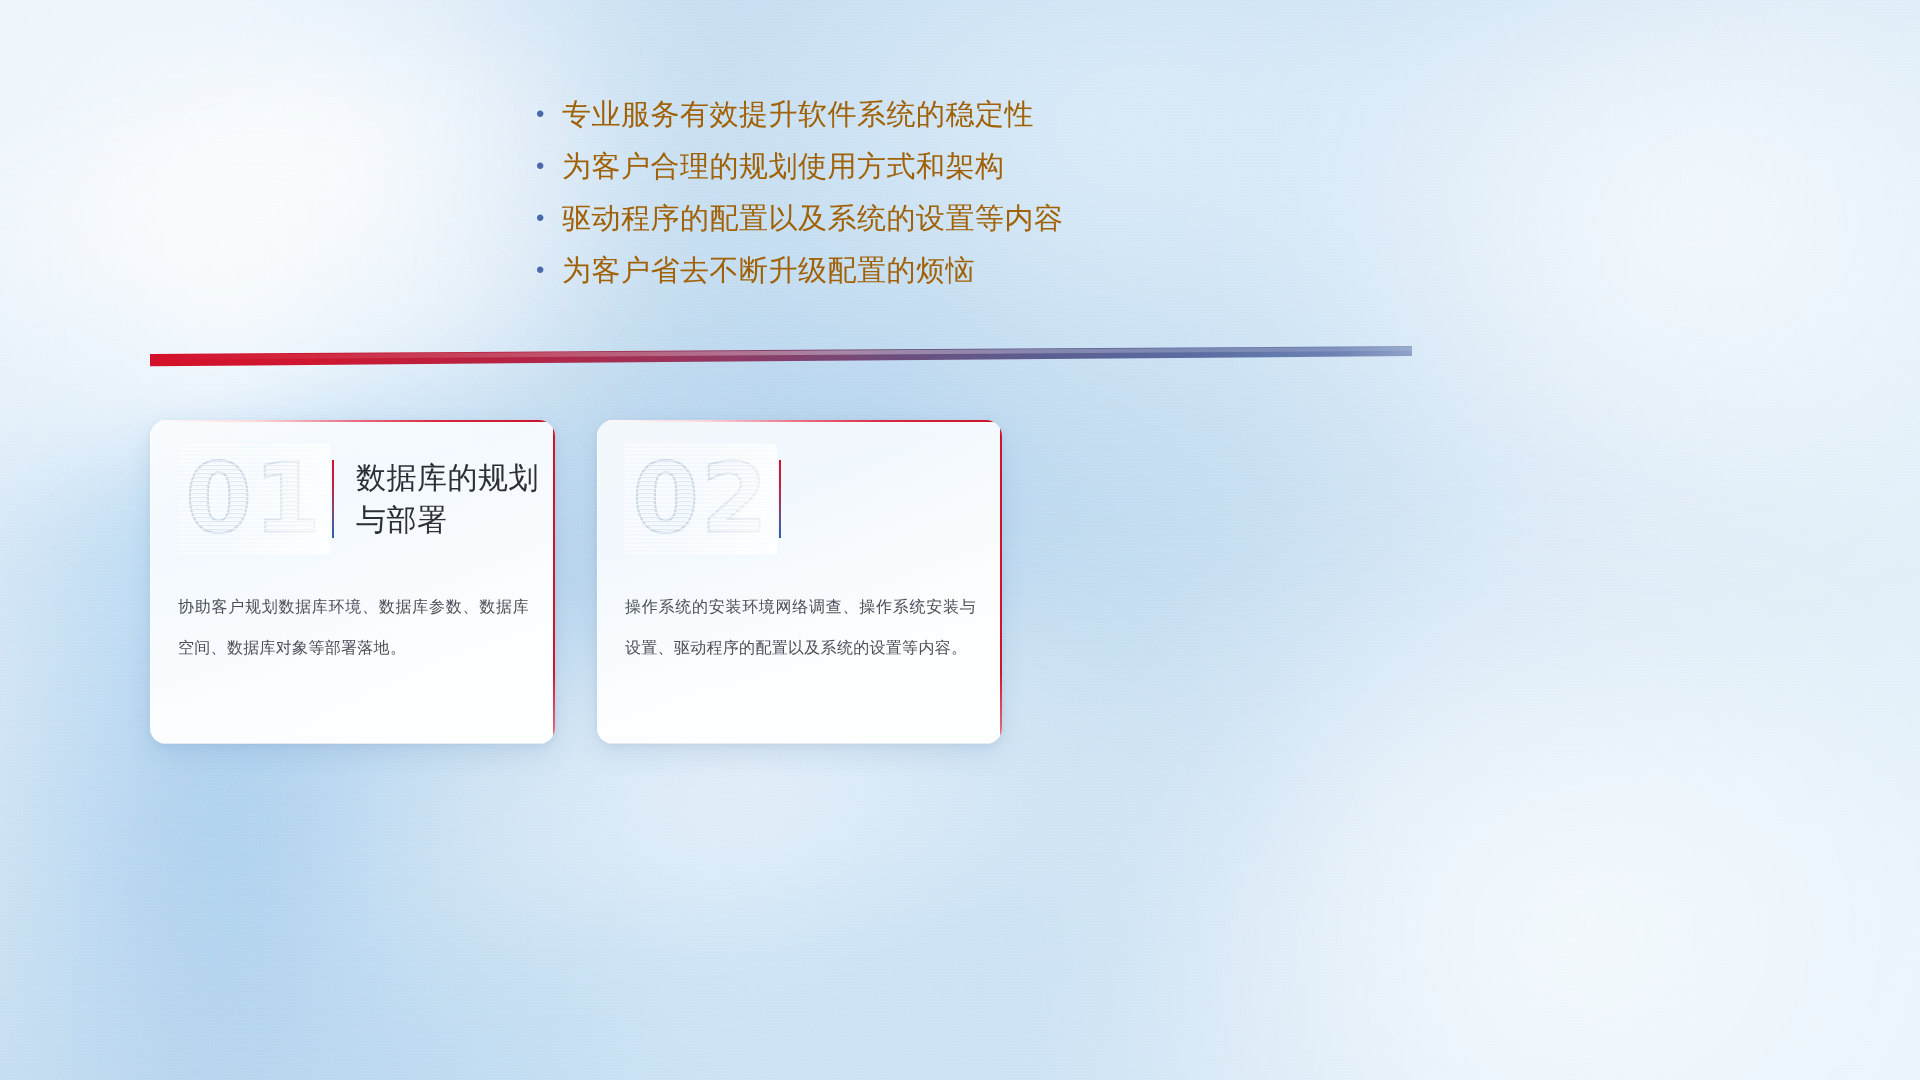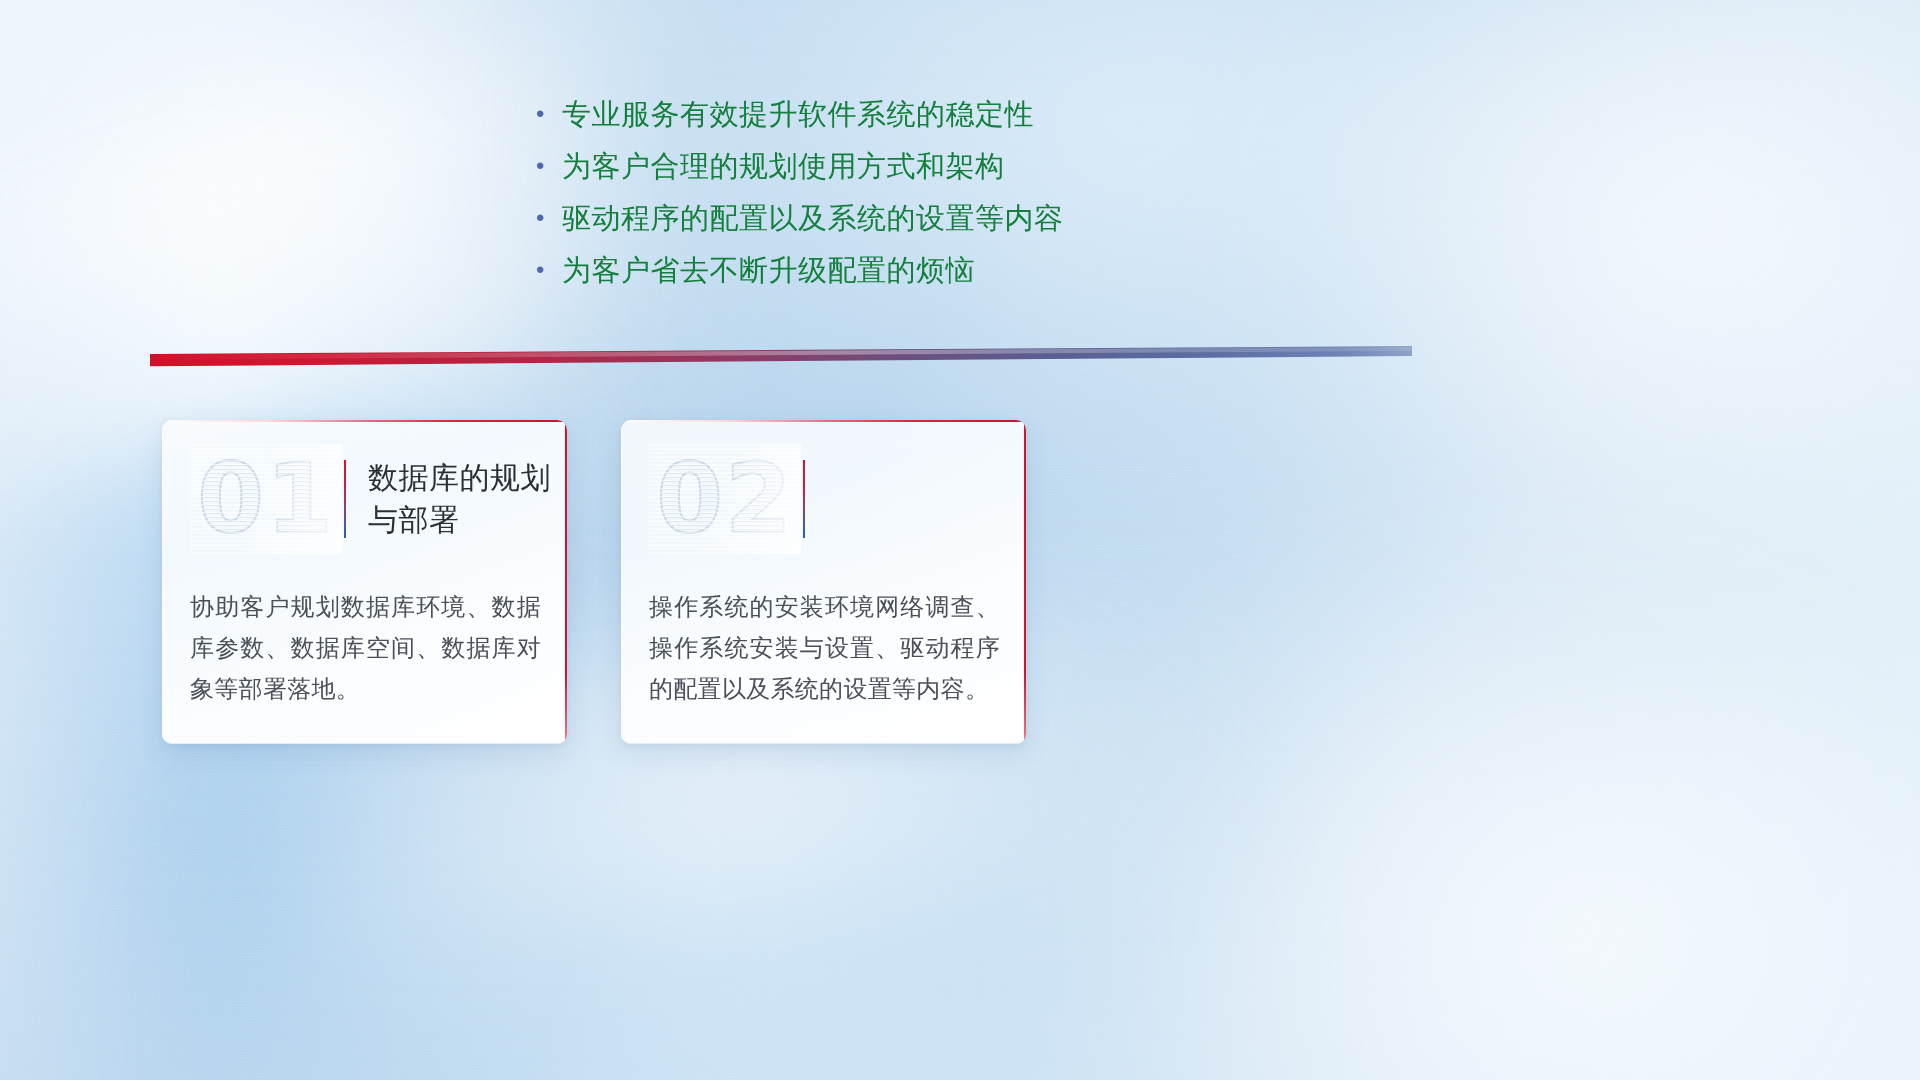--- a/index.html
+++ b/index.html
@@ -78,21 +78,21 @@
   }
   .bullet-dot {
     width:26px;
     flex:0 0 26px;
     color:#4a6aae;
     font-size:24px;
     line-height:44px;
     text-align:left;
   }
   .bullet-text {
-    color:#15803d;
+    color:#a16207;
     font-size:29px;
     line-height:44px;
     letter-spacing:.5px;
     white-space:nowrap;
   }
 
   
   #divider {
     position:absolute;
     left:150px; top:346px;
@@ -125,32 +125,31 @@
     position:absolute;
     left:150px; top:420px;
     width:1300px; height:324px;
     display:flex;
     gap:42px;
   }
   .card {
     position:relative;
     width:405px;
     height:324px;
-    border-radius:10px;
+    border-radius:16px;
     background:
       linear-gradient(160deg,
         rgba(255,255,255,.80) 0%,
         rgba(248,252,255,.90) 30%,
         rgba(253,254,255,.96) 62%,
         rgba(255,255,255,.99) 100%);
     box-shadow:
       0 10px 26px rgba(70,110,160,.13),
       0 2px 6px rgba(70,110,160,.08);
     overflow:hidden;
-    margin-left:12px;
   }
   .card .edge-top {
     position:absolute; left:0; top:0; right:0; height:2px;
     background:linear-gradient(90deg,
       rgba(255,255,255,.9) 0%,
       rgba(255,210,215,.85) 26%,
       #e8677c 52%,
       #d8263f 72%,
       #c8122c 100%);
   }
@@ -232,21 +231,21 @@
     line-height:42px;
     letter-spacing:.5px;
     font-weight:400;
     max-width:200px;
   }
   .card-body {
     position:absolute;
     left:28px; right:26px;
     top:166px;
     color:#4a4f58;
-    font-size:24px;
+    font-size:16px;
     line-height:41px;
     letter-spacing:.3px;
     text-align:justify;
   }
 </style>
 </head>
 <body>
 
 <div id="bg">
   <div class="bg-base"></div>

